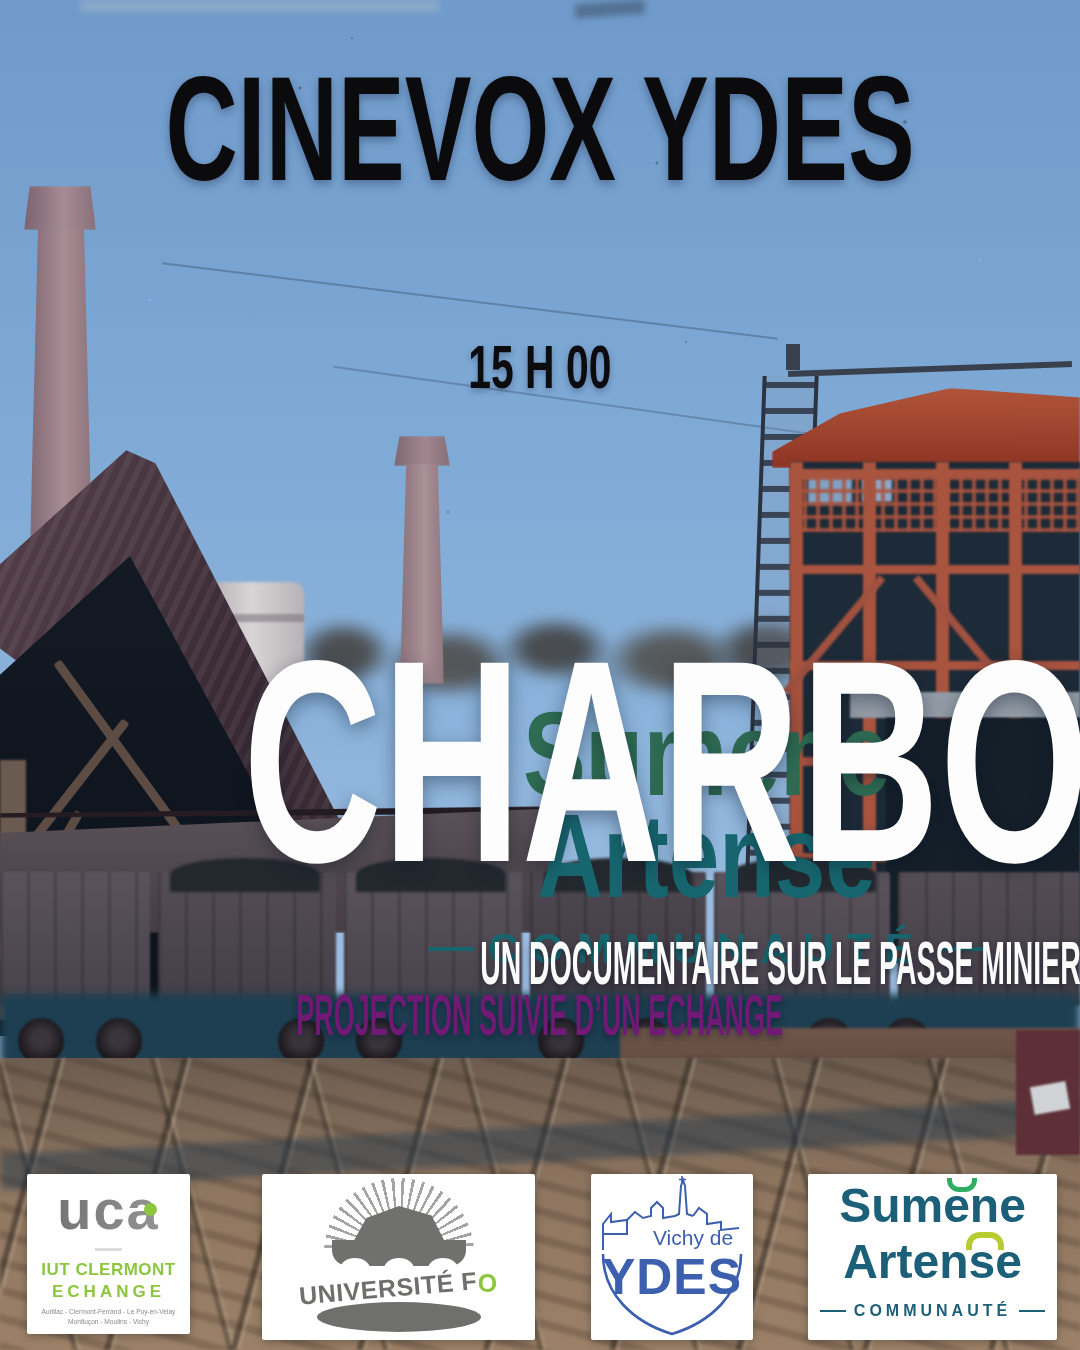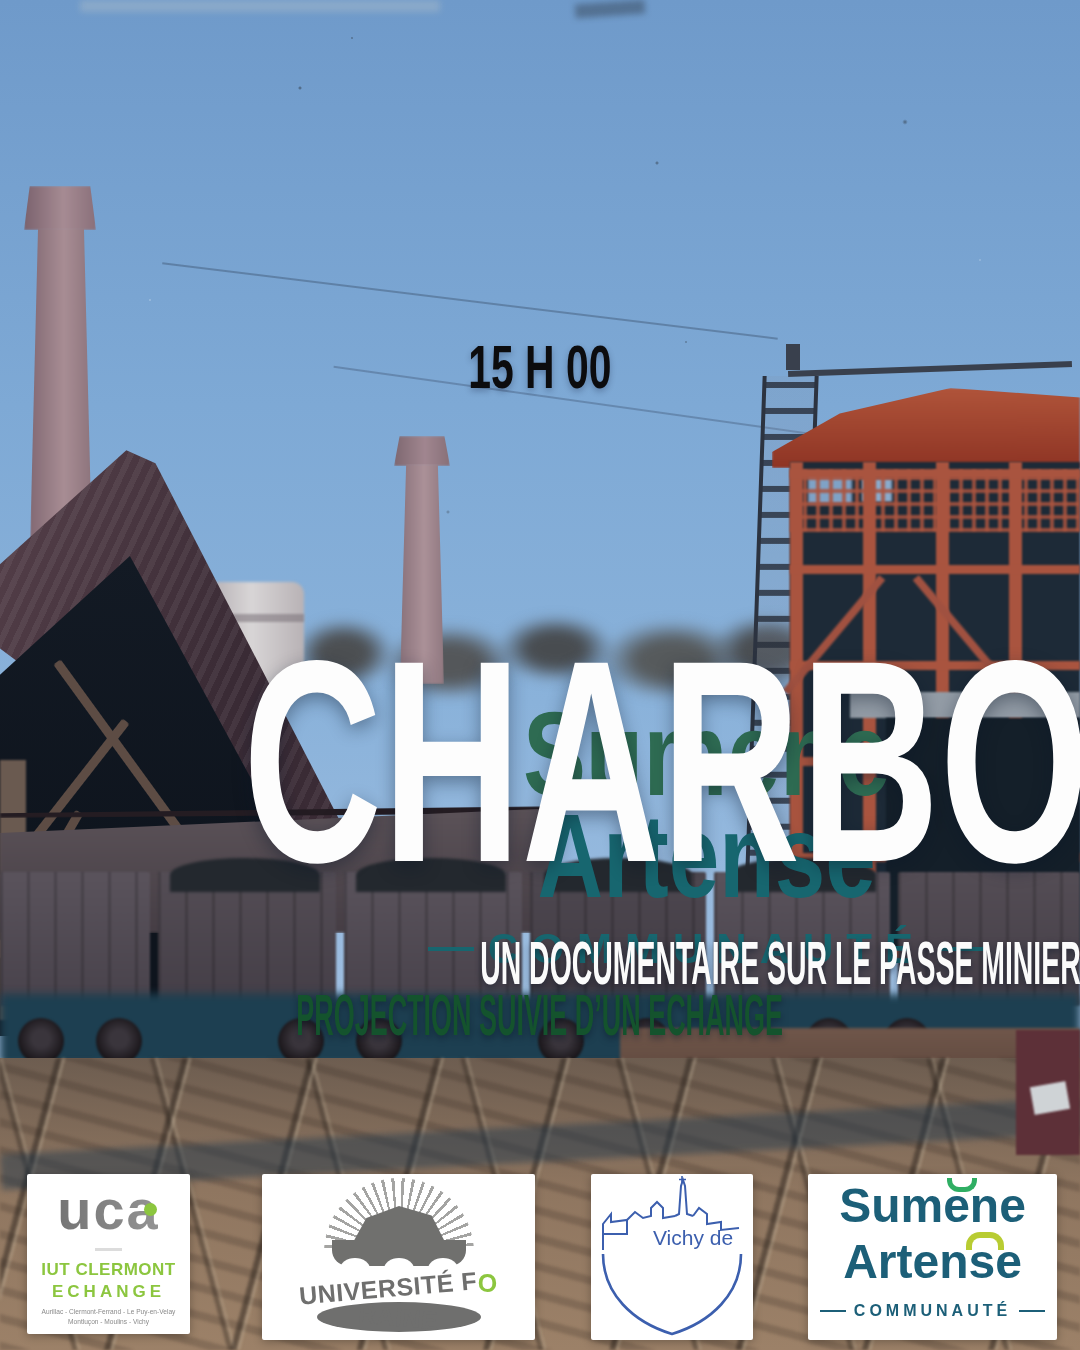--- a/index.html
+++ b/index.html
@@ -106,21 +106,21 @@
   .t-date{top:217px;font-size:75px;color:#0c0c0e;text-shadow:0 3px 8px rgba(20,30,60,.3);}
   .t-date > span{transform:scale(.64,1.05);}
   .t-time{top:337px;font-size:61px;color:#0c0c0e;text-shadow:0 3px 8px rgba(20,30,60,.3);}
   .t-time > span{transform:scale(.67,1);}
   .t-au{top:451px;font-size:206px;color:#fdfdfd;text-shadow:0 5px 18px rgba(10,22,40,.4);}
   .t-au > span{transform:scale(.67,1);}
   .t-charbon{top:617px;font-size:288px;color:#fdfdfd;text-shadow:0 6px 22px rgba(10,22,40,.4);}
   .t-charbon > span{transform:scale(.67,1);}
   .t-desc1{top:934px;font-size:58px;color:#fbfbfb;text-shadow:0 3px 10px rgba(10,22,40,.5);}
   .t-desc1 > span{transform:scale(.49,1.05);}
-  .t-desc2{top:988px;font-size:55px;color:#14532d;text-shadow:0 3px 10px rgba(10,22,40,.5);}
+  .t-desc2{top:988px;font-size:55px;color:#701a75;text-shadow:0 3px 10px rgba(10,22,40,.5);}
   .t-desc2 > span{transform:scale(.49,1.05);}
   .t-admission{top:1037px;font-size:76px;color:#fdfdfd;text-shadow:0 4px 12px rgba(10,22,40,.5);}
   .t-admission > span{transform:scale(.55,1.05);}
 
   
   .card{position:absolute;background:#fff;border-radius:2px;box-shadow:0 2px 10px rgba(0,0,0,.28);overflow:hidden;}
   .card-uca{left:27px;top:1174px;width:163px;height:160px;}
   .uca-word{position:absolute;top:8px;left:0;width:100%;text-align:center;font-size:56px;font-weight:bold;letter-spacing:2px;line-height:1;
     background:linear-gradient(90deg,#6b6b6b,#9d9d9d);-webkit-background-clip:text;background-clip:text;color:transparent;}
   .uca-dot{position:absolute;right:33px;top:29px;width:13px;height:13px;border-radius:50%;background:#8cc63f;}
@@ -249,20 +249,21 @@
 
   <div class="wm-line wm-sumene"><span>Sumene</span></div>
   <div class="wm-line wm-artense"><span>Artense</span></div>
   <div class="wm-leaf abs"></div>
   <div class="wm-comm">
     <span class="wm-dash"></span>
     <span class="txt">COMMUNAUTÉ</span>
     <span class="wm-dash"></span>
   </div>
 
+  <div class="line t-cinema"><span>CINEVOX YDES</span></div>
   <div class="line t-time"><span>15 H 00</span></div>
   <div class="line t-charbon"><span>CHARBON</span></div>
   <div class="line t-desc1"><span>UN DOCUMENTAIRE SUR LE PASSE MINIER DE SUMENE-ARTENSE</span></div>
   <div class="line t-desc2"><span>PROJECTION SUIVIE D’UN ECHANGE</span></div>
 
   <div class="card card-uca">
     <div class="uca-word">uca</div>
     <div class="uca-dot"></div>
     <div class="uca-div"></div>
     <div class="uca-l1">IUT CLERMONT</div>
@@ -287,20 +288,21 @@
   <div class="card card-ydes">
     <svg class="ydes-svg" viewBox="0 0 162 166" fill="none" stroke="#3c5fae" stroke-width="2">
       <path d="M12,76 L12,50 L20,40 L20,48 L36,46 L36,60 L12,60"></path>
       <path d="M36,46 L44,38 L52,44 L60,42 L60,34 L66,28 L72,34 L72,44 L84,42"></path>
       <path d="M84,42 L88,40 L90,12 L92,6 L94,12 L96,40 L102,42"></path>
       <path d="M91,2 L91,9 M88,5.5 L95,5.5" stroke-width="1.6"></path>
       <path d="M102,42 L108,34 L116,40 L116,50 L130,48 L130,56 L148,54"></path>
       <path d="M12,80 C12,120 42,148 81,160 C120,148 150,120 150,80" stroke-width="2.6"></path>
     </svg>
     <div class="ydes-l1">Vichy de</div>
+    <div class="ydes-l2">YDES</div>
   </div>
 
   <div class="card card-sa">
     <div class="sa-l1">Sumene</div>
     <div class="sa-breve"></div>
     <div class="sa-l2">Artense</div>
     <div class="sa-arc"></div>
     <div class="sa-comm">
       <span class="sa-dash"></span>
       <span class="txt">COMMUNAUTÉ</span>

